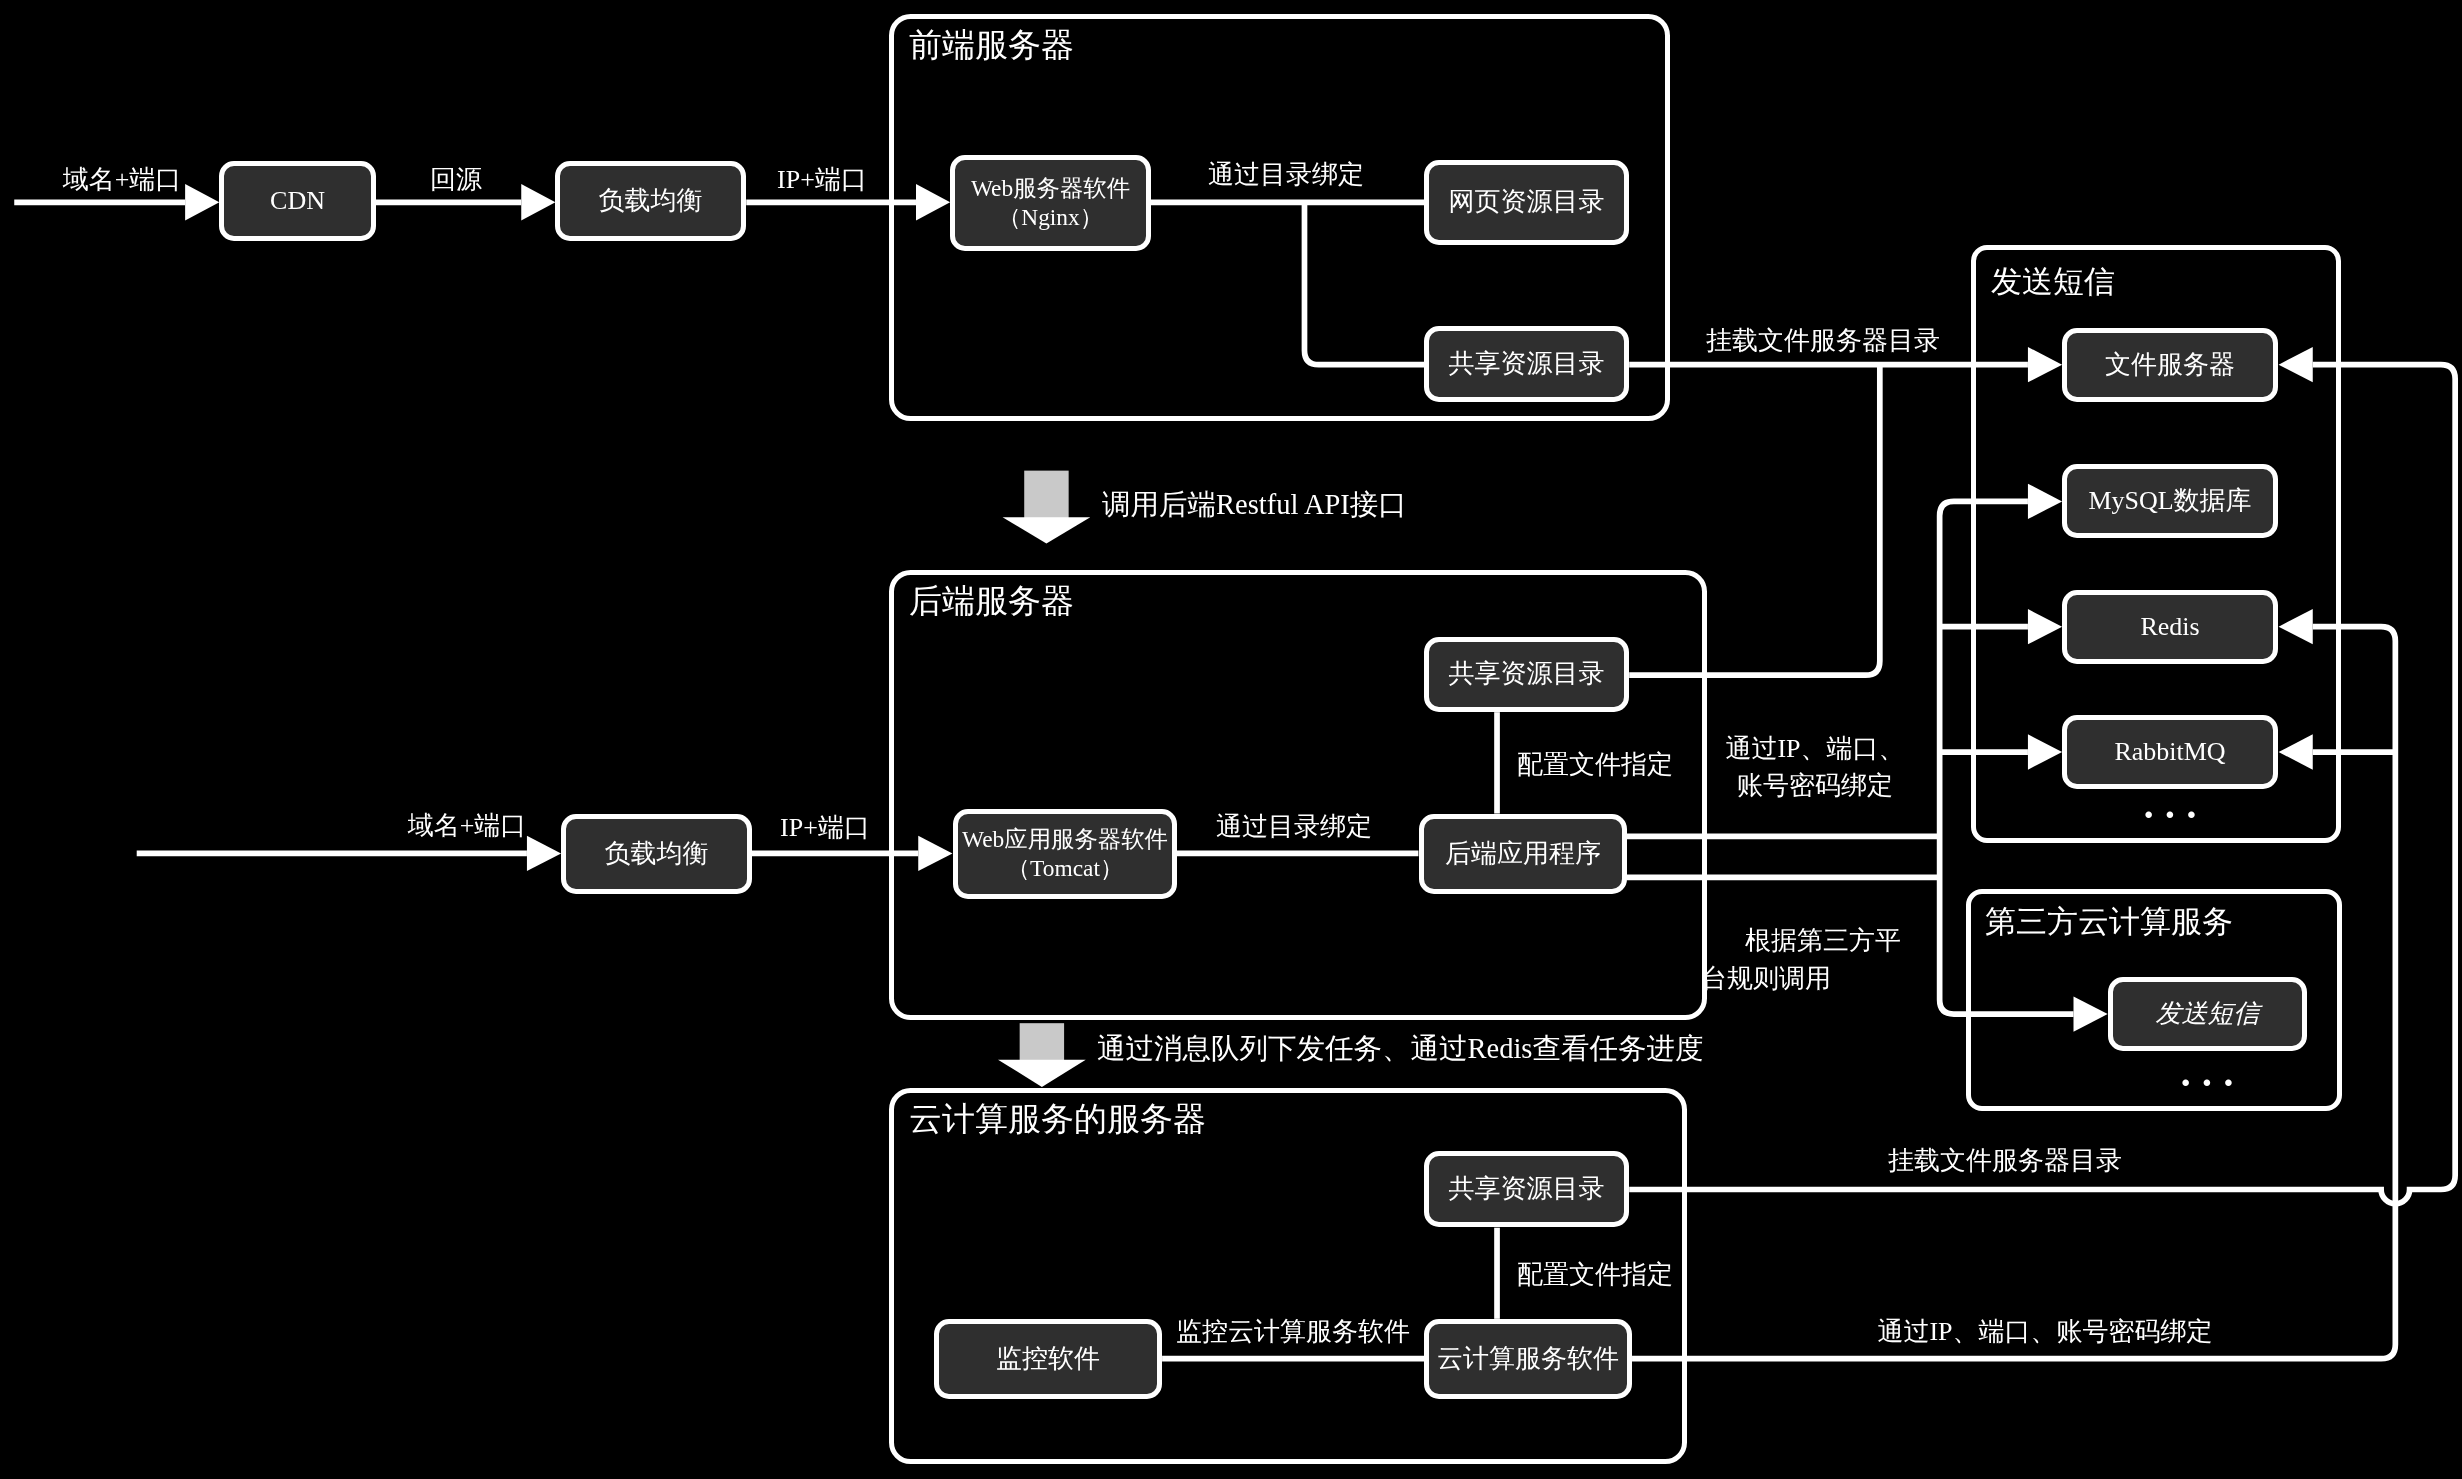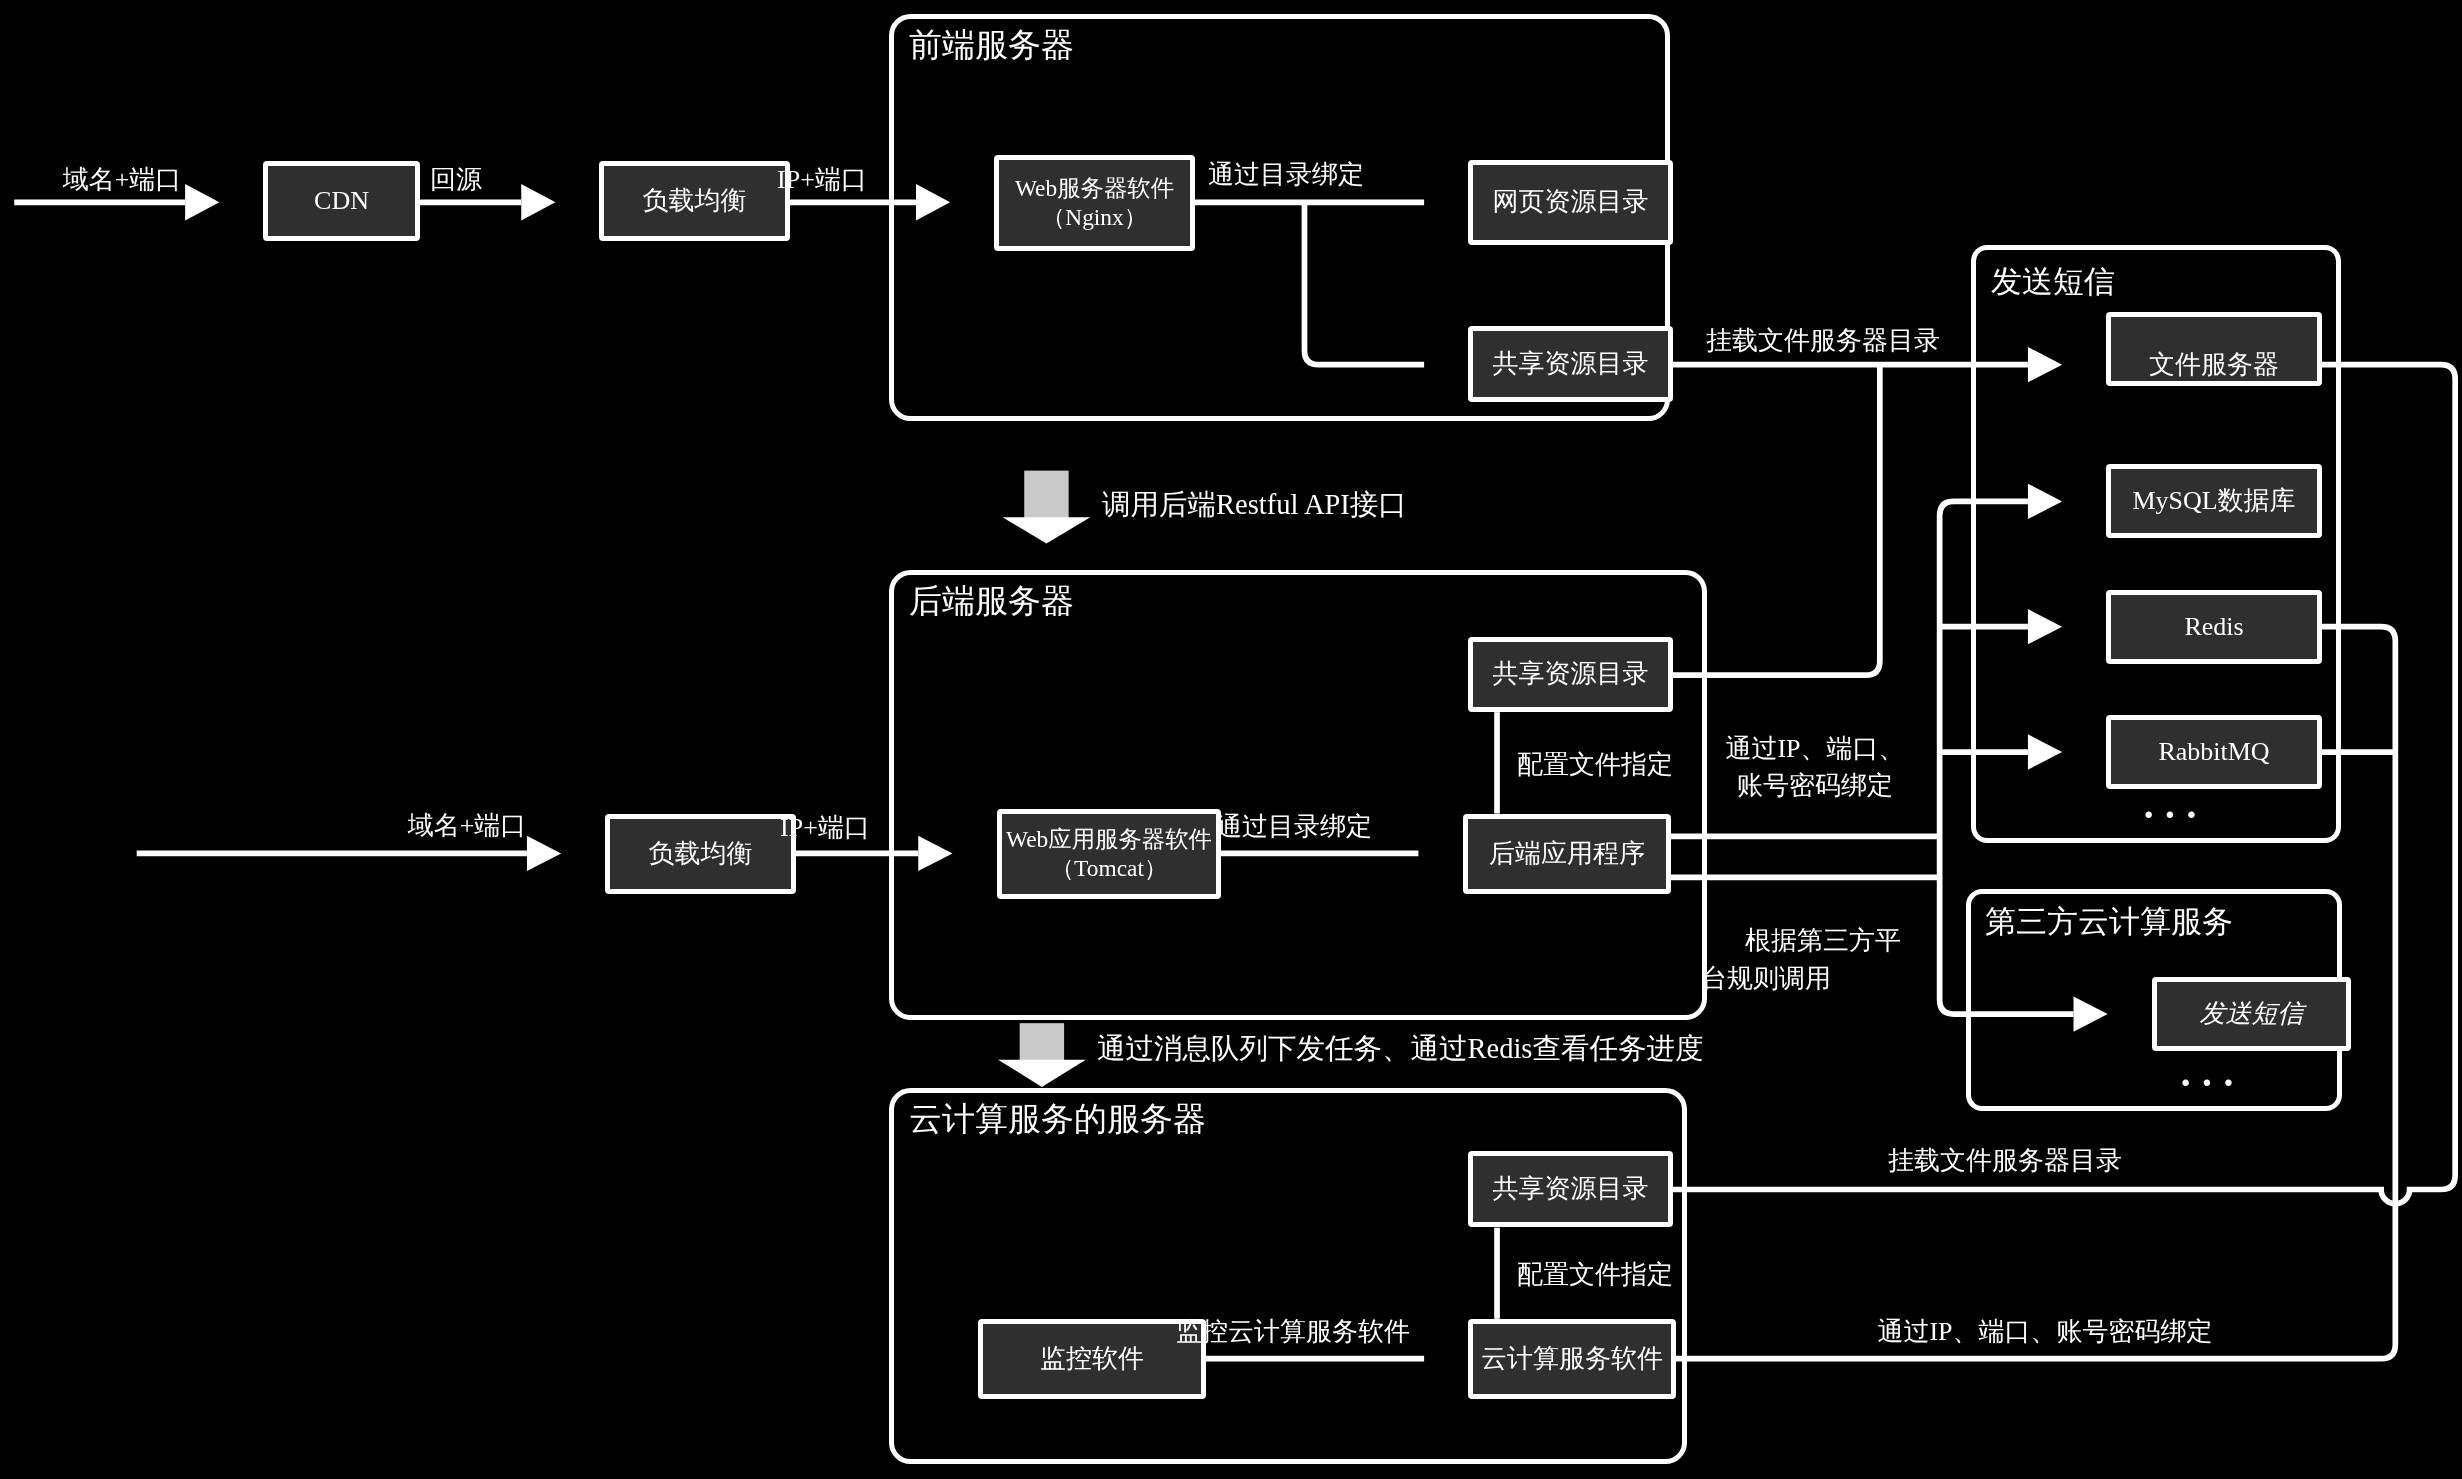--- a/index.html
+++ b/index.html
@@ -14,24 +14,24 @@
   .wires path{stroke:#fff;stroke-width:10;fill:none;}
   .wires polygon{fill:#fff;}
   .sec{
     position:absolute;border:5.7px solid #fff;border-radius:21.6px;
     background:transparent;box-sizing:border-box;
   }
   .sec-title{
     position:absolute;color:#fff;font-size:33px;white-space:nowrap;
   }
   .node{
-    position:absolute;background:#2f2f2f;border:5.7px solid #fff;border-radius:4px;
+    position:absolute;background:#2f2f2f;border:5.7px solid #fff;border-radius:15px;
     display:flex;flex-direction:column;align-items:center;justify-content:center;
     color:#fff;font-size:26px;text-align:center;box-sizing:border-box;
-    line-height:1.25;white-space:nowrap;margin-left:44px;
+    line-height:1.25;white-space:nowrap;
   }
   .node.small-text{font-size:23.4px;}
   .lbl{
     position:absolute;color:#fff;font-size:26px;white-space:nowrap;
     transform:translate(-50%,-50%);text-align:center;
   }
   .lbl.anchor-left{transform:translate(0,-50%);}
   .dots{font-size:40px;font-weight:bold;letter-spacing:8px;}
 </style>
 </head>
@@ -149,21 +149,21 @@
     <span>Web服务器软件</span>
     <span>（Nginx）</span>
   </div>
   <div class="node" style="left:1424px;top:160px;width:205px;height:85px;">
     <span>网页资源目录</span>
   </div>
   <div class="node" style="left:1424px;top:326px;width:205px;height:76px;">
     <span>共享资源目录</span>
   </div>
 
-  <div class="node" style="left:2062px;top:312px;width:216px;height:74px;justify-content:flex-end;">
+  <div class="node" style="left:2062px;top:328px;width:216px;height:74px;">
     <span>文件服务器</span>
   </div>
   <div class="node" style="left:2062px;top:464px;width:216px;height:74px;">
     <span>MySQL数据库</span>
   </div>
   <div class="node" style="left:2062px;top:590px;width:216px;height:74px;">
     <span>Redis</span>
   </div>
   <div class="node" style="left:2062px;top:715px;width:216px;height:74px;">
     <span>RabbitMQ</span>

